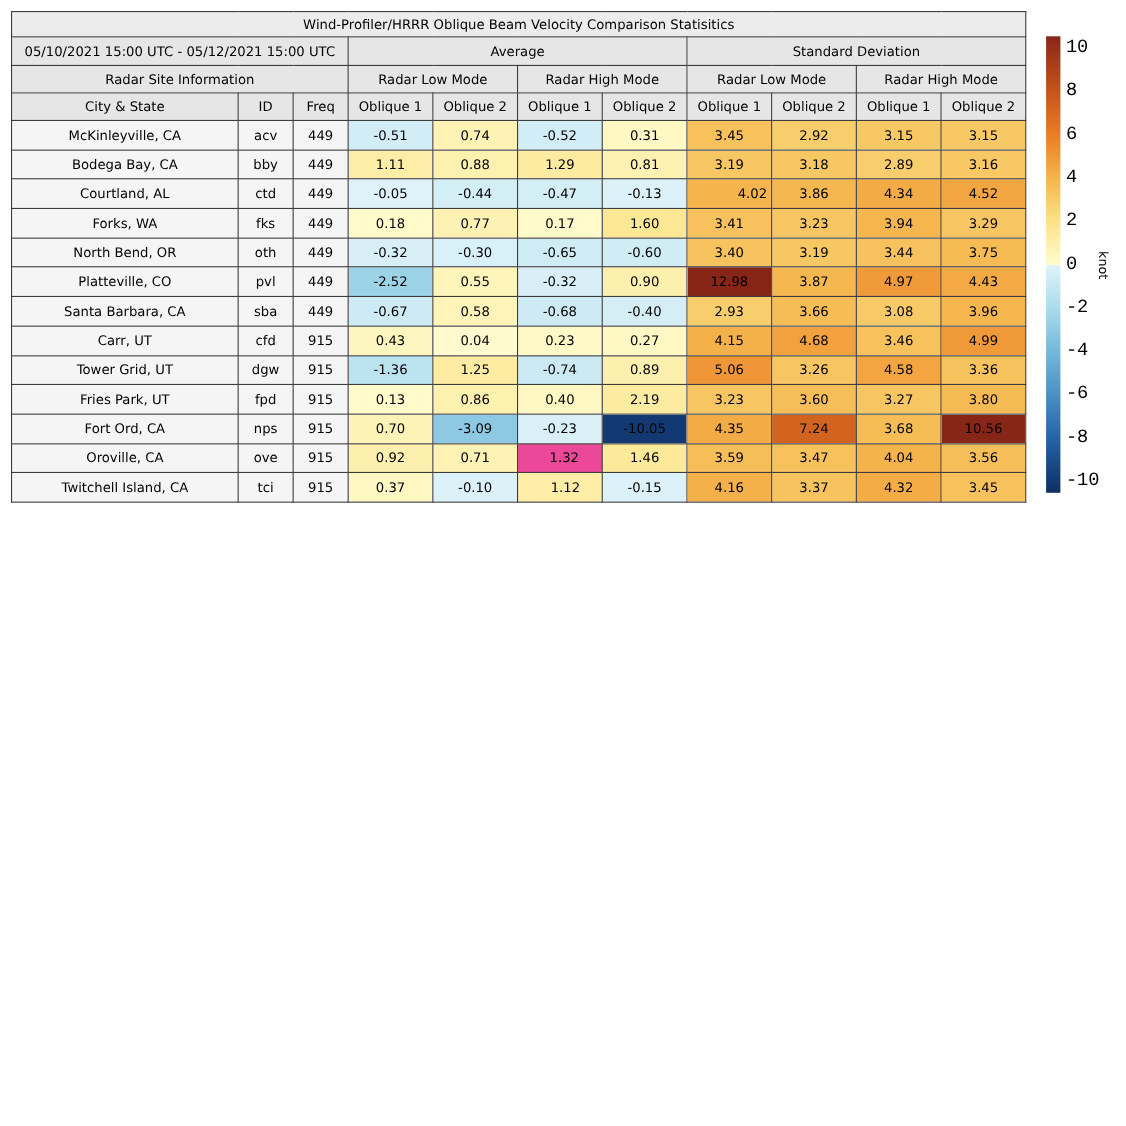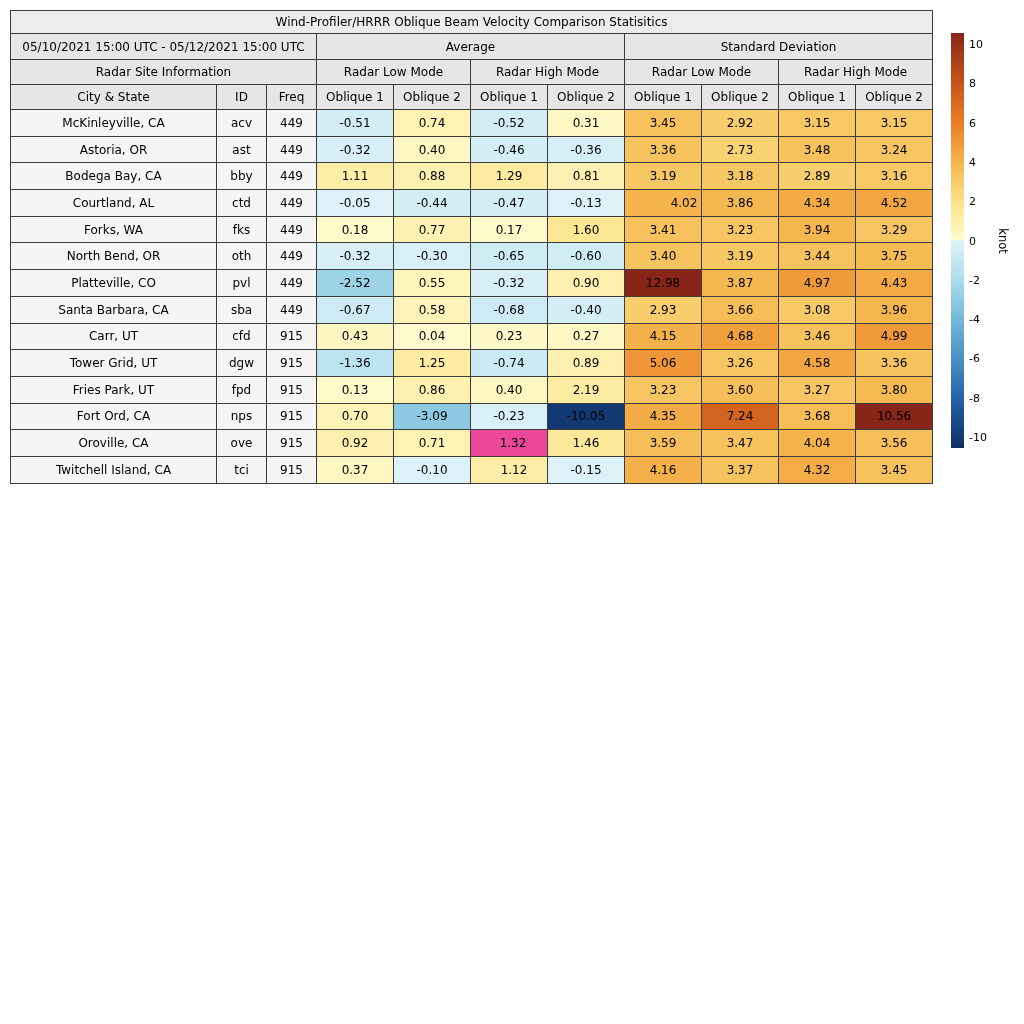--- a/index.html
+++ b/index.html
@@ -19,21 +19,21 @@
   }
   tr.r-title td{height:22px;background:var(--title-bg);}
   tr.r-group td{height:25px;background:var(--header-bg);}
   tr.r-mode td{height:24px;background:var(--header-bg);}
   tr.r-cols td{height:24px;background:var(--header-bg);}
   tr.r-data td{height:25.7px;}
   tr.r-data td.info{background:var(--info-bg);}
   
   .cbar{position:absolute;left:951px;top:33px;width:13px;height:415px;}
   .cbar-ticks{position:absolute;left:969px;top:33px;width:34px;height:415px;}
-  .cbar-ticks div{position:absolute;left:0;transform:translateY(-50%);font-size:11px;line-height:1;}
+  .cbar-ticks div{position:absolute;left:0;transform:translateY(-50%);font-size:17px;line-height:1;font-family:Liberation Mono, monospace;}
   .cbar-label{
     position:absolute;left:987px;top:234px;width:32px;height:14px;
     font-size:11.5px;line-height:14px;text-align:center;
     transform:rotate(90deg);transform-origin:center;
   }
 </style>
 </head>
 <body>
 
 <div class="fig">
@@ -86,33 +86,20 @@
       <td class="info sid">acv</td>
       <td class="info frq">449</td>
     <td style="background: rgb(210, 237, 246);">-0.51</td>
           <td style="background: rgb(254, 242, 180);">0.74</td>
           <td style="background: rgb(210, 237, 246);">-0.52</td>
           <td style="background: rgb(254, 248, 197);">0.31</td>
           <td style="background: rgb(247, 193, 92);">3.45</td>
           <td style="background: rgb(248, 205, 108);">2.92</td>
           <td style="background: rgb(248, 200, 101);">3.15</td>
           <td style="background: rgb(248, 200, 101);">3.15</td>
-        </tr>
-        <tr class="r-data">
-      <td class="info city">Astoria, OR</td>
-      <td class="info sid">ast</td>
-      <td class="info frq">449</td>
-    <td style="background: rgb(216, 239, 247);">-0.32</td>
-          <td style="background: rgb(254, 247, 193);">0.40</td>
-          <td style="background: rgb(212, 238, 246);">-0.46</td>
-          <td style="background: rgb(214, 239, 247);">-0.36</td>
-          <td style="background: rgb(247, 195, 95);">3.36</td>
-          <td style="background: rgb(249, 210, 113);">2.73</td>
-          <td style="background: rgb(247, 193, 91);">3.48</td>
-          <td style="background: rgb(247, 198, 98);">3.24</td>
         </tr>
         <tr class="r-data">
       <td class="info city">Bodega Bay, CA</td>
       <td class="info sid">bby</td>
       <td class="info frq">449</td>
     <td style="background: rgb(253, 238, 167);">1.11</td>
           <td style="background: rgb(253, 241, 175);">0.88</td>
           <td style="background: rgb(252, 235, 161);">1.29</td>
           <td style="background: rgb(253, 241, 178);">0.81</td>
           <td style="background: rgb(247, 199, 100);">3.19</td>

